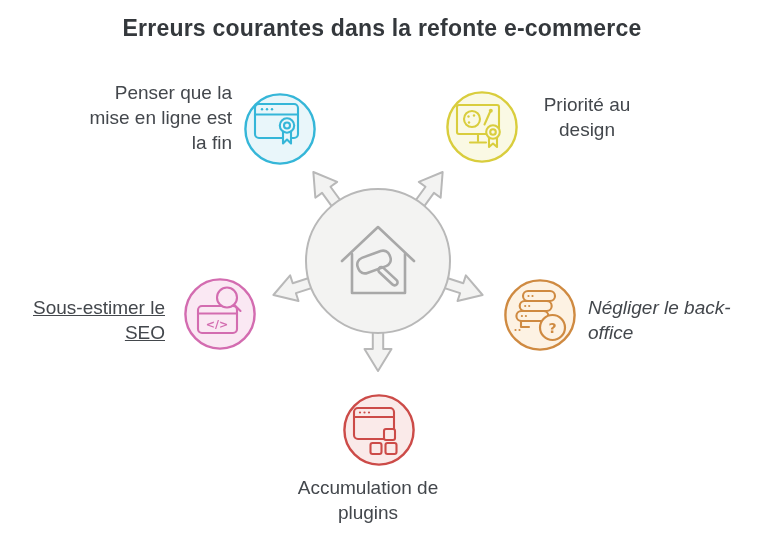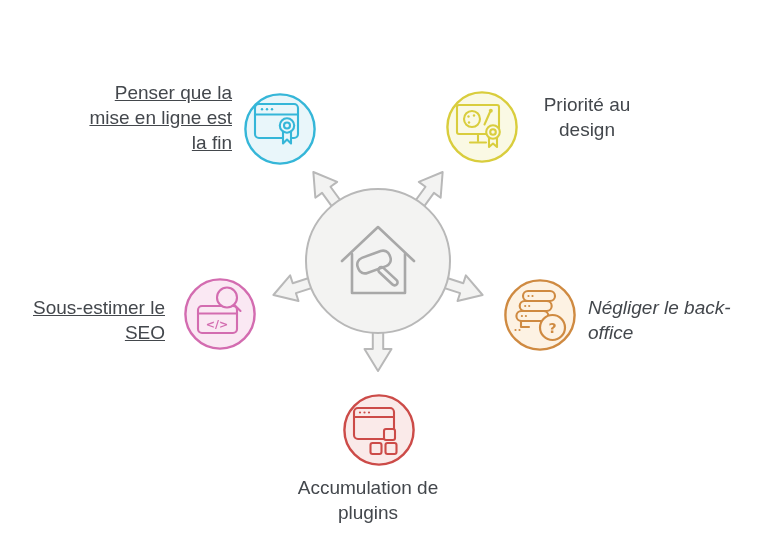--- a/index.html
+++ b/index.html
@@ -7,39 +7,40 @@
     position:relative;width:764px;height:536px;background:var(--bg,#ffffff);
     font-family:"Liberation Sans","DejaVu Sans",sans-serif;overflow:hidden;
   }
   .title{
     position:absolute;left:0;top:15px;width:764px;text-align:center;
     font-size:23px;font-weight:700;color:var(--title-color,#34383c);letter-spacing:.2px;
   }
   .node-label{
     position:absolute;font-size:19px;line-height:25px;color:var(--text-color,#43474c);
   }
-  .lbl-topleft{right:532px;top:80px;width:155px;text-align:right;text-decoration:underline;}
+  .lbl-topleft{right:532px;top:80px;width:155px;text-align:right;}
   .lbl-topright{left:527px;top:92px;width:120px;text-align:center;}
   .lbl-left{right:599px;top:295px;width:150px;text-align:right;text-decoration:underline;}
   .lbl-right{left:588px;top:295px;width:165px;text-align:left;font-style:italic;}
   .lbl-bottom{left:268px;top:475px;width:200px;text-align:center;}
   .icon{position:absolute;width:74px;height:74px;}
   .ic-topleft{left:243px;top:92px;}
   .ic-topright{left:445px;top:90px;}
   .ic-left{left:183px;top:277px;}
   .ic-right{left:503px;top:278px;}
   .ic-bottom{left:342px;top:393px;}
   .hub{position:absolute;left:256px;top:156px;width:244px;height:224px;}
   svg text{font-family:"DejaVu Sans","Liberation Sans",sans-serif;}
 </style>
 </head>
 <body>
 
 <div class="canvas" style="--bg: #ffffff; --title-color: #34383c; --text-color: #43474c; --hub-fill: #f3f3f2; --hub-stroke: #b8b8b8; --house-stroke: #a8a8a8;">
 
+  <div class="title">Erreurs courantes dans la refonte e-commerce</div>
 
   <svg class="hub" viewBox="256 156 244 224" aria-hidden="true">
     <g fill="var(--hub-fill,#f3f3f2)" stroke="var(--hub-stroke,#b8b8b8)" stroke-width="2" stroke-linejoin="round">
       <path d="M55 -5.2 L88 -5.2 L88 -13.5 L110 0 L88 13.5 L88 5.2 L55 5.2 Z" transform="translate(378 261) rotate(234)"></path>
       <path d="M55 -5.2 L88 -5.2 L88 -13.5 L110 0 L88 13.5 L88 5.2 L55 5.2 Z" transform="translate(378 261) rotate(306)"></path>
       <path d="M55 -5.2 L88 -5.2 L88 -13.5 L110 0 L88 13.5 L88 5.2 L55 5.2 Z" transform="translate(378 261) rotate(162)"></path>
       <path d="M55 -5.2 L88 -5.2 L88 -13.5 L110 0 L88 13.5 L88 5.2 L55 5.2 Z" transform="translate(378 261) rotate(18)"></path>
       <path d="M55 -5.2 L88 -5.2 L88 -13.5 L110 0 L88 13.5 L88 5.2 L55 5.2 Z" transform="translate(378 261) rotate(90)"></path>
       <circle cx="378" cy="261" r="72"></circle>
     </g>

